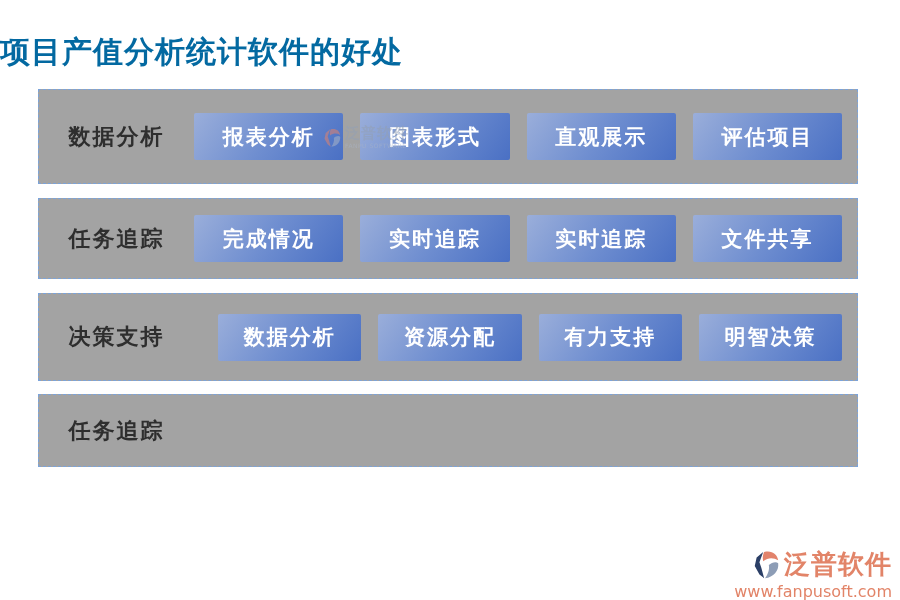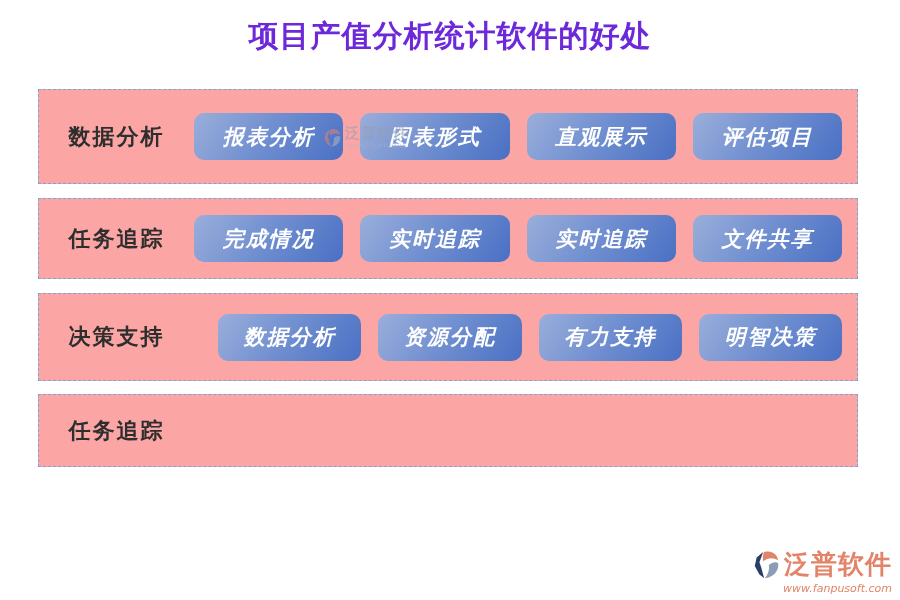--- a/index.html
+++ b/index.html
@@ -2,57 +2,57 @@
 <html><head>
 <meta charset="utf-8">
 <style>
   html,body{margin:0;padding:0;}
   body{
     width:900px;height:600px;position:relative;overflow:hidden;
     background:#ffffff;
     font-family:"DejaVu Serif","Liberation Serif",serif;
   }
   .page-title{
-    margin:0;padding-top:16px;text-align:center;
-    font-size:30px;font-weight:bold;color:#6d28d9;letter-spacing:1px;
+    margin:0;padding-top:32px;
+    font-size:30px;font-weight:bold;color:#0369a1;letter-spacing:1px;
   }
   .rows{position:absolute;left:38px;top:89px;width:820px;}
   .row{
     border:1px dashed #7ba3da;
-    display:flex;align-items:center;box-sizing:border-box;background:#fca5a5;
+    display:flex;align-items:center;box-sizing:border-box;background:#a3a3a3;
   }
   .row:nth-child(1){height:95px;margin-bottom:14px;}
   .row:nth-child(2){height:81px;margin-bottom:14px;}
   .row:nth-child(3){height:88px;margin-bottom:13px;gap:24px;}
   .row:nth-child(4){height:73px;}
   .row-label{
     width:155px;text-align:center;flex:0 0 155px;
     font-size:22px;font-weight:bold;color:#2e2e2e;letter-spacing:2px;
   }
   .btns{flex:1;display:flex;gap:17px;margin-right:15px;}
   .btn{
     flex:1;height:47px;display:flex;align-items:center;justify-content:center;
     color:#ffffff;font-size:21px;font-weight:600;letter-spacing:2px;
     background:linear-gradient(125deg,#9aaeda 0%,#6f8ed0 50%,#4a70c4 100%);
-    border-radius:10px;cursor:pointer;user-select:none;font-style:italic;
+    border-radius:2px;cursor:pointer;user-select:none;
   }
   .watermark{
     position:absolute;left:322px;top:126px;
     display:flex;align-items:center;gap:3px;
     opacity:0.55;pointer-events:none;
   }
   .wm-text-col{display:flex;flex-direction:column;line-height:1;}
   .wm-name{font-size:15px;font-weight:bold;color:#93a0b4;letter-spacing:1px;}
   .wm-sub{font-size:6px;color:#aab4c6;letter-spacing:0.5px;margin-top:2px;
           font-family:"DejaVu Sans","Liberation Sans",sans-serif;}
   .footer{position:absolute;right:8px;top:547px;text-align:right;}
   .brand-line{display:flex;align-items:center;gap:2px;justify-content:flex-end;}
   .brand-name{font-size:26px;font-weight:bold;color:#e28468;letter-spacing:1px;}
-  .brand-url{font-size:11px;color:#e28468;margin-top:0;
-             font-family:"DejaVu Sans","Liberation Sans",sans-serif;font-style:italic;}
+  .brand-url{font-size:16px;color:#e28468;margin-top:0;
+             font-family:"DejaVu Sans","Liberation Sans",sans-serif;}
   .logo-svg{display:block;}
 </style>
 </head>
 <body>
 
 <h1 class="page-title">项目产值分析统计软件的好处</h1>
 
 <div class="rows">
 
   <div class="row">

